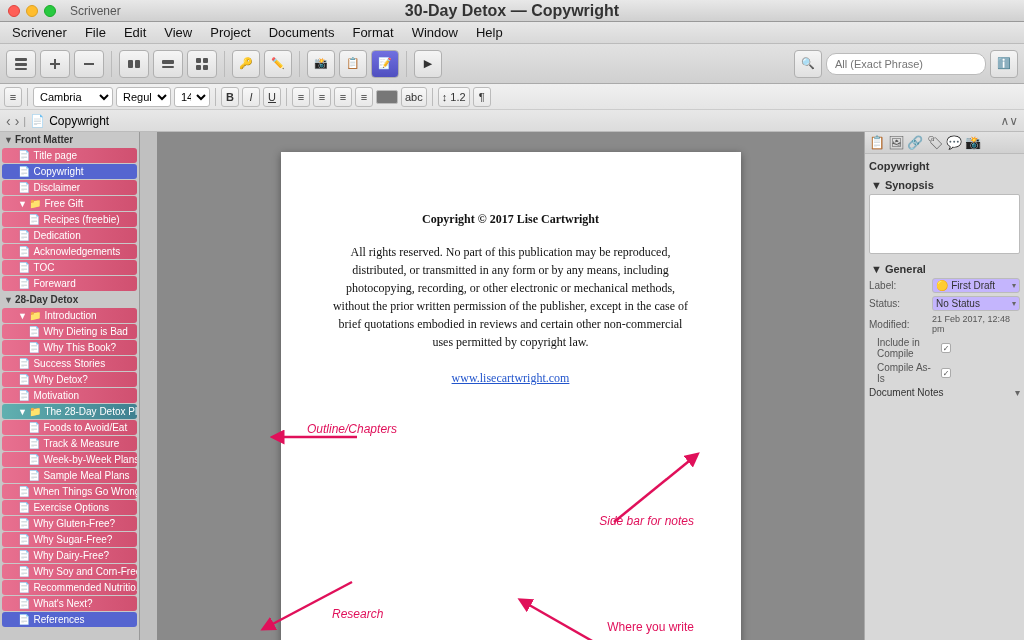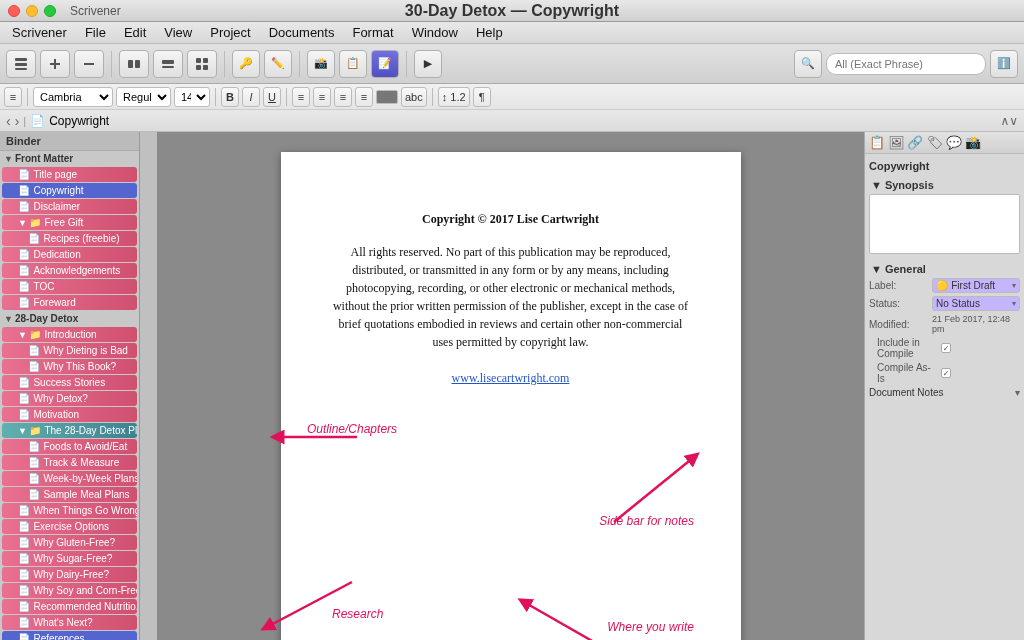--- a/index.html
+++ b/index.html
@@ -407,21 +407,20 @@
   <span class="nav-sep">|</span>
   <span class="nav-icon">📄</span>
   <span style="font-size:12px;font-weight:500;">Copywright</span>
   <span class="tb-spacer"></span>
   <span style="font-size:12px;color:#666;">∧∨</span>
 </div>
 
 <div class="main-layout">
 
   <div class="binder">
-    <div class="binder-header">Binder</div>
 
     <div class="binder-item folder" style="font-size:10px;color:#333;padding:2px 4px;">
       <span class="collapse-btn">▼</span>
       <span>Front Matter</span>
     </div>
     <div class="binder-item bi-pink" style="padding-left:16px;font-size:10px;">
       <span class="binder-icon">📄</span>
       <span>Title page</span>
     </div>
     <div class="binder-item bi-blue-active" style="padding-left:16px;font-size:10px;">
@@ -586,21 +585,21 @@
 
     <svg style="position:absolute; right:150px; top:310px; pointer-events:none;" width="120" height="100">
       <defs>
           <marker id="arrowhead3" markerWidth="6" markerHeight="6" refX="3" refY="3" orient="auto">
             <polygon points="0 0, 6 3, 0 6" fill="#e0105a"></polygon>
           </marker>
         </defs>
       <line x1="20" y1="80" x2="100" y2="15" stroke="#e0105a" stroke-width="2.5" marker-end="url(#arrowhead3)"></line>
     </svg>
 
-    <div style="position:absolute; right:170px; top:488px; color:#e0105a; font-size:12px; font-style:italic; pointer-events:none; white-space:nowrap;text-align:right;">Where you write</div>
+    <div style="position:absolute; right:170px; top:488px; color:#e0105a; font-size:12px; pointer-events:none; white-space:nowrap;text-align:right;">Where you write</div>
 
     <svg style="position:absolute; right:250px; top:460px; pointer-events:none;" width="100" height="60">
       <defs>
           <marker id="arrowhead4" markerWidth="6" markerHeight="6" refX="3" refY="3" orient="auto">
             <polygon points="0 0, 6 3, 0 6" fill="#e0105a"></polygon>
           </marker>
         </defs>
       <line x1="80" y1="50" x2="10" y2="10" stroke="#e0105a" stroke-width="2.5" marker-end="url(#arrowhead4)"></line>
     </svg>
   </div>

